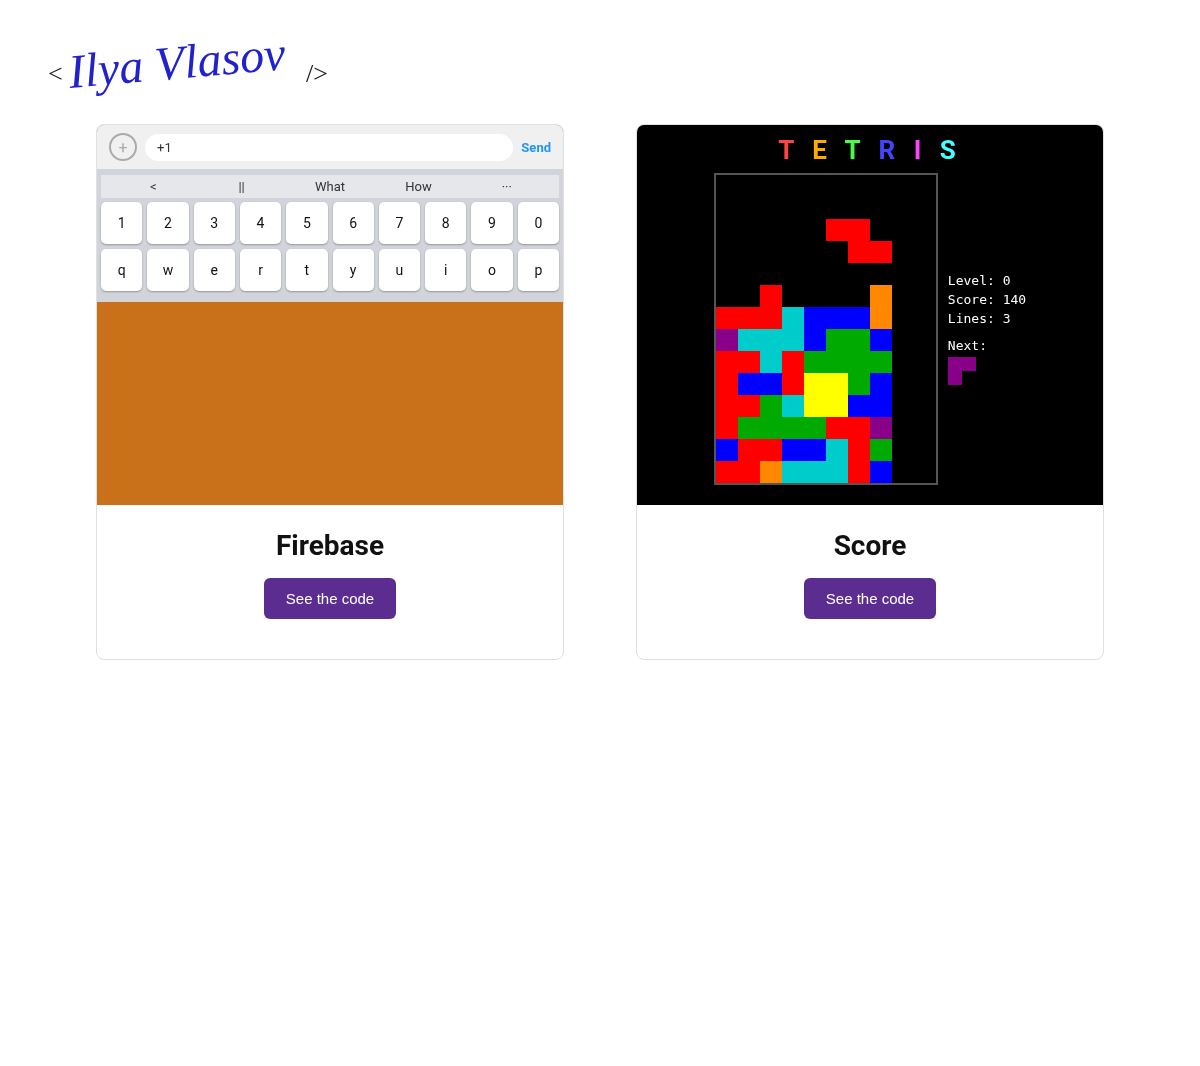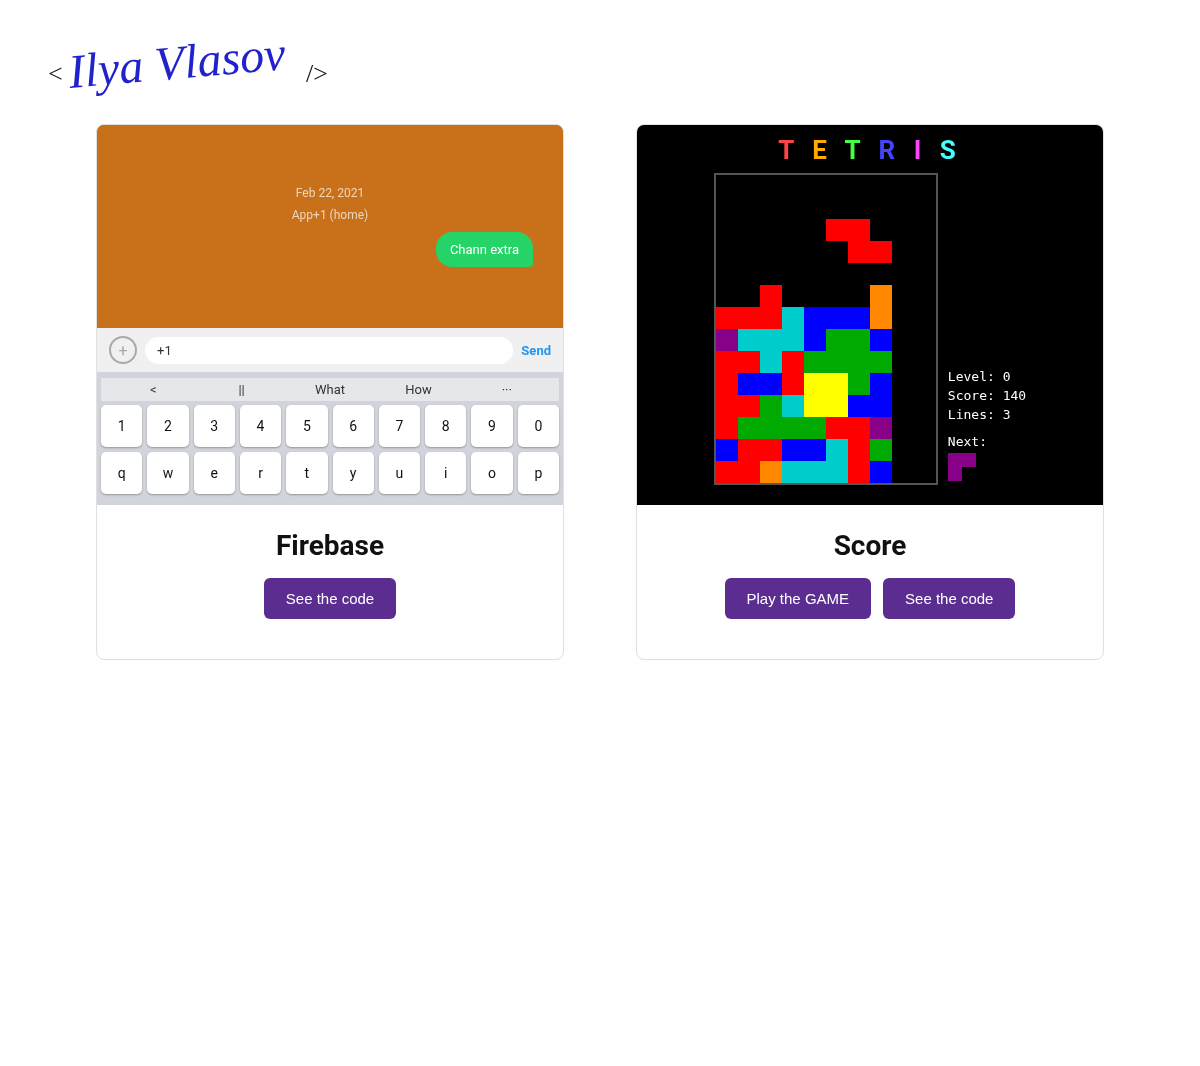--- a/index.html
+++ b/index.html
@@ -163,21 +163,21 @@
     }
     .tetris-title span:nth-child(1) { color: #ff4444; }
     .tetris-title span:nth-child(2) { color: #ffaa00; }
     .tetris-title span:nth-child(3) { color: #44ff44; }
     .tetris-title span:nth-child(4) { color: #4444ff; }
     .tetris-title span:nth-child(5) { color: #ff44ff; }
     .tetris-title span:nth-child(6) { color: #44ffff; }
     .tetris-body {
       display: flex;
       gap: 10px;
-      align-items: flex-end;
+      align-items: center;
     }
     .tetris-board {
       border: 2px solid #555;
       display: grid;
       grid-template-columns: repeat(10, 22px);
       grid-template-rows: repeat(14, 22px);
     }
     .tcell {
       width: 22px;
       height: 22px;
@@ -250,27 +250,20 @@
     <text x="30" y="68" font-family="cursive" font-size="48" fill="#2222cc" font-style="italic" transform="rotate(-5, 30, 68)">Ilya Vlasov</text>
     <text x="266" y="62" font-family="Georgia, serif" font-size="26" fill="#111">/&gt;</text>
   </svg>
 </header>
 
 <main class="main-content">
 
   <div class="card">
     <div class="card-image">
       <div class="chatapp-screenshot">
-        <div class="chat-top">
-          <div class="chat-date">Feb 22, 2021</div>
-          <div class="chat-bubble-label">App+1 (home)</div>
-          <div class="chat-bubble">
-            <span>Chann extra</span>
-          </div>
-        </div>
         <div class="chat-input-area">
           <div class="chat-input-circle">+</div>
           <div class="chat-input-field">+1</div>
           <div class="chat-send">Send</div>
         </div>
         <div class="keyboard-area">
           <div class="keyboard-suggestions">
             <span>&lt;</span>
             <span>||</span>
             <span>What</span>
@@ -492,19 +485,18 @@
               <div class="ncell" style="background:#880088"></div>
               <div class="ncell" style="background:#000"></div>
             </div>
           </div>
         </div>
       </div>
     </div>
     <div class="card-body">
       <h2 class="card-title">Score</h2>
       <div class="card-buttons">
-        <button class="btn-purple">Play the GAME</button>
         <button class="btn-purple">See the code</button>
       </div>
     </div>
   </div>
 
 </main>
 
 </body></html>

